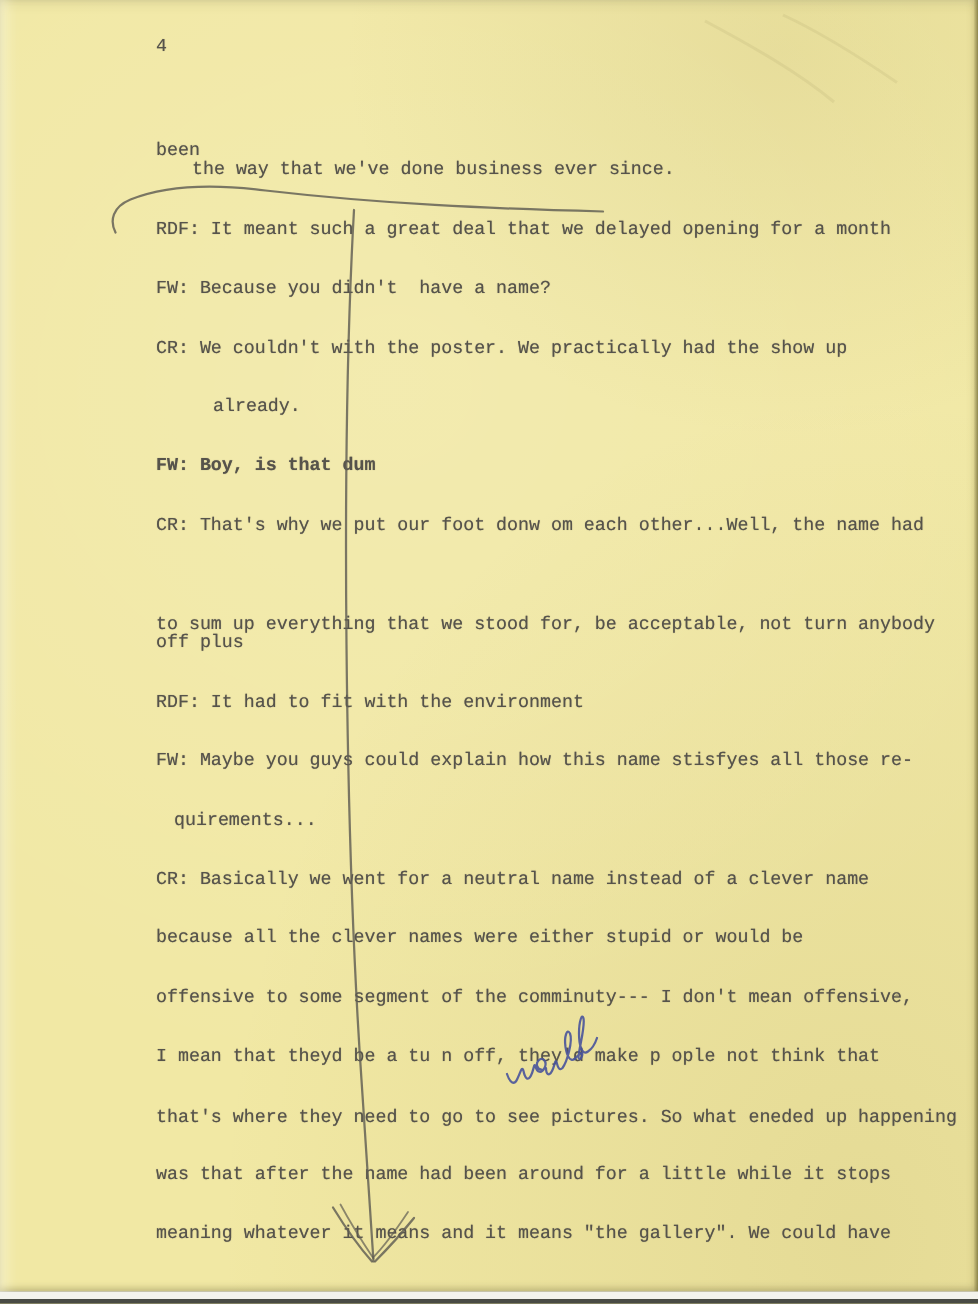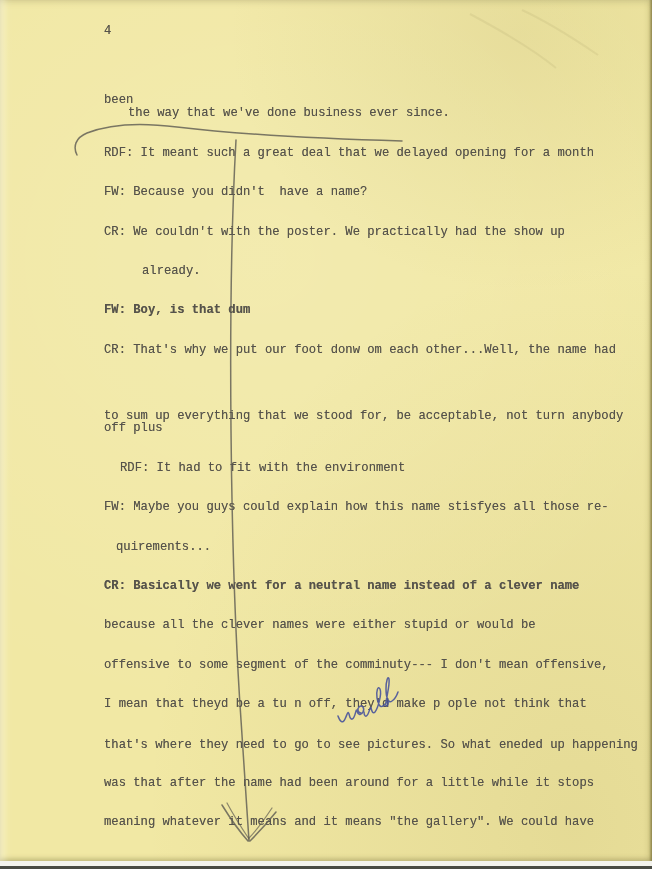--- a/index.html
+++ b/index.html
@@ -49,24 +49,24 @@
     <div id="typed-lines">
         <div class="tline" style="left: 128px; top: 106px;">the way that we've done business ever since.</div>
         <div class="tline" style="left: 104px; top: 146px;">RDF: It meant such a great deal that we delayed opening for a month</div>
         <div class="tline" style="left: 104px; top: 185.35px;">FW: Because you didn't  have a name?</div>
         <div class="tline" style="left: 104px; top: 224.7px;">CR: We couldn't with the poster. We practically had the show up</div>
         <div class="tline" style="left: 102px; top: 264.05px; margin-left: 40px;">already.</div>
         <div class="tline" style="left: 104px; top: 303.4px; font-weight: bold;">FW: Boy, is that dum</div>
         <div class="tline" style="left: 104px; top: 342.75px;">CR: That's why we put our foot donw om each other...Well, the name had</div>
         <div class="tline" style="left: 104px; top: 382.1px; margin-top: 27px;">to sum up everything that we stood for, be acceptable, not turn anybody</div>
         <div class="tline" style="left: 104px; top: 421.45px;">off plus</div>
-        <div class="tline" style="left: 104px; top: 460.8px; margin-left: 16px;">RDF: It had to fit with the environment</div>
+        <div class="tline" style="left: 104px; top: 460.8px;">RDF: It had to fit with the environment</div>
         <div class="tline" style="left: 104px; top: 500.15px;">FW: Maybe you guys could explain how this name stisfyes all those re-</div>
         <div class="tline" style="left: 104px; top: 539.5px; margin-left: 12px;">quirements...</div>
-        <div class="tline" style="left: 104px; top: 578.85px; font-weight: bold;">CR: Basically we went for a neutral name instead of a clever name</div>
+        <div class="tline" style="left: 104px; top: 578.85px;">CR: Basically we went for a neutral name instead of a clever name</div>
         <div class="tline" style="left: 104px; top: 618.2px;">because all the clever names were either stupid or would be</div>
         <div class="tline" style="left: 104px; top: 657.55px;">offensive to some segment of the comminuty--- I don't mean offensive,</div>
         <div class="tline" style="left: 104px; top: 696.9px;">I mean that theyd be a tu n off, they'd make p ople not think that</div>
         <div class="tline" style="left: 104px; top: 738px;">that's where they need to go to see pictures. So what eneded up happening</div>
         <div class="tline" style="left: 104px; top: 775.6px;">was that after the name had been around for a little while it stops</div>
         <div class="tline" style="left: 104px; top: 814.95px; text-align: center;">meaning whatever it means and it means "the gallery". We could have</div>
       </div>
 
     <svg class="pen" viewBox="0 0 652 869" xmlns="http://www.w3.org/2000/svg">
 

